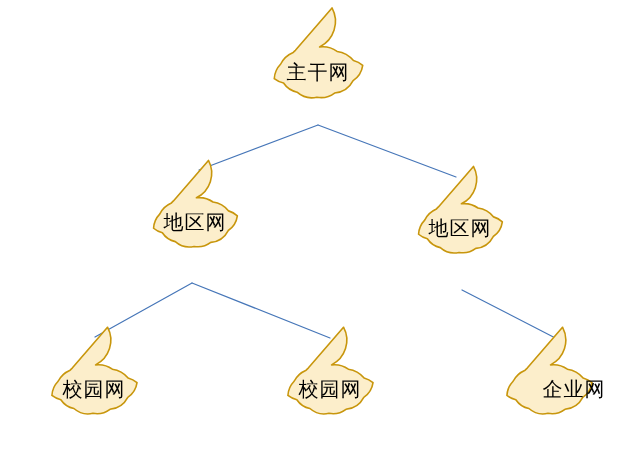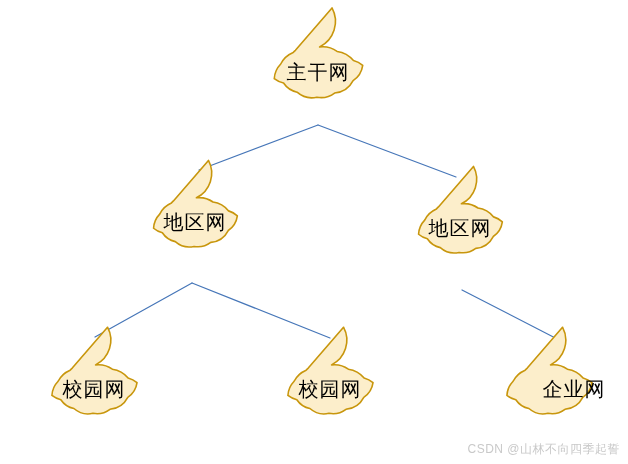--- a/index.html
+++ b/index.html
@@ -71,15 +71,14 @@
 
   <div id="labels-layer">
       <div class="node-label" style="left: 318px; top: 72px;">主干网</div>
       <div class="node-label" style="left: 195px; top: 222px;">地区网</div>
       <div class="node-label" style="left: 460px; top: 228px;">地区网</div>
       <div class="node-label" style="left: 94px; top: 389px;">校园网</div>
       <div class="node-label" style="left: 330px; top: 389px;">校园网</div>
       <div class="node-label" style="left: 574px; top: 389px;">企业网</div>
     </div>
 
-  <div id="watermark">CSDN @山林不向四季起誓</div>
 
 </div>
 
 </body></html>

